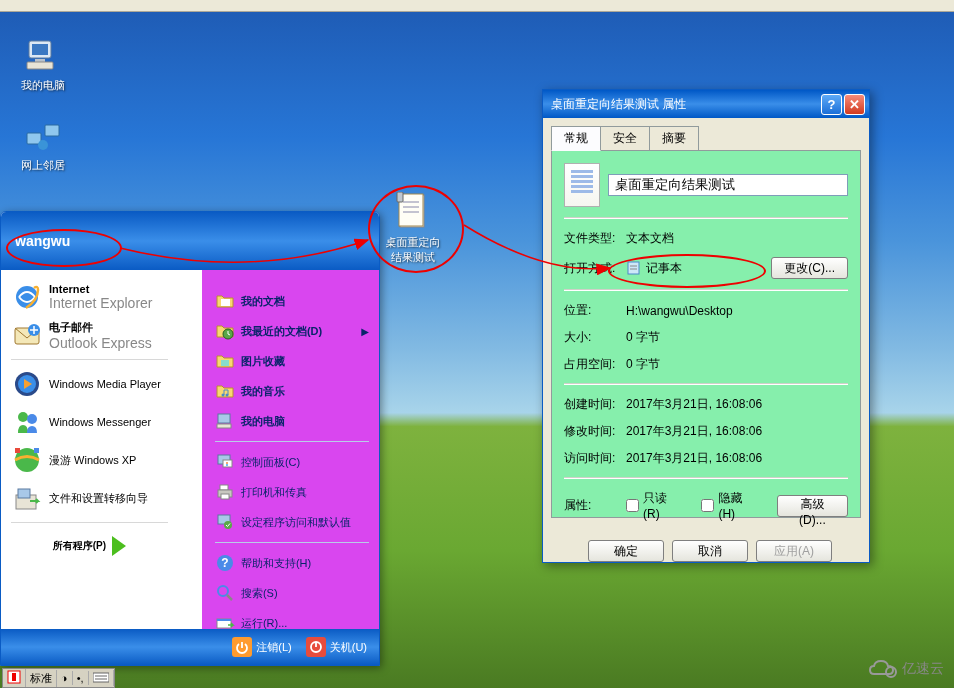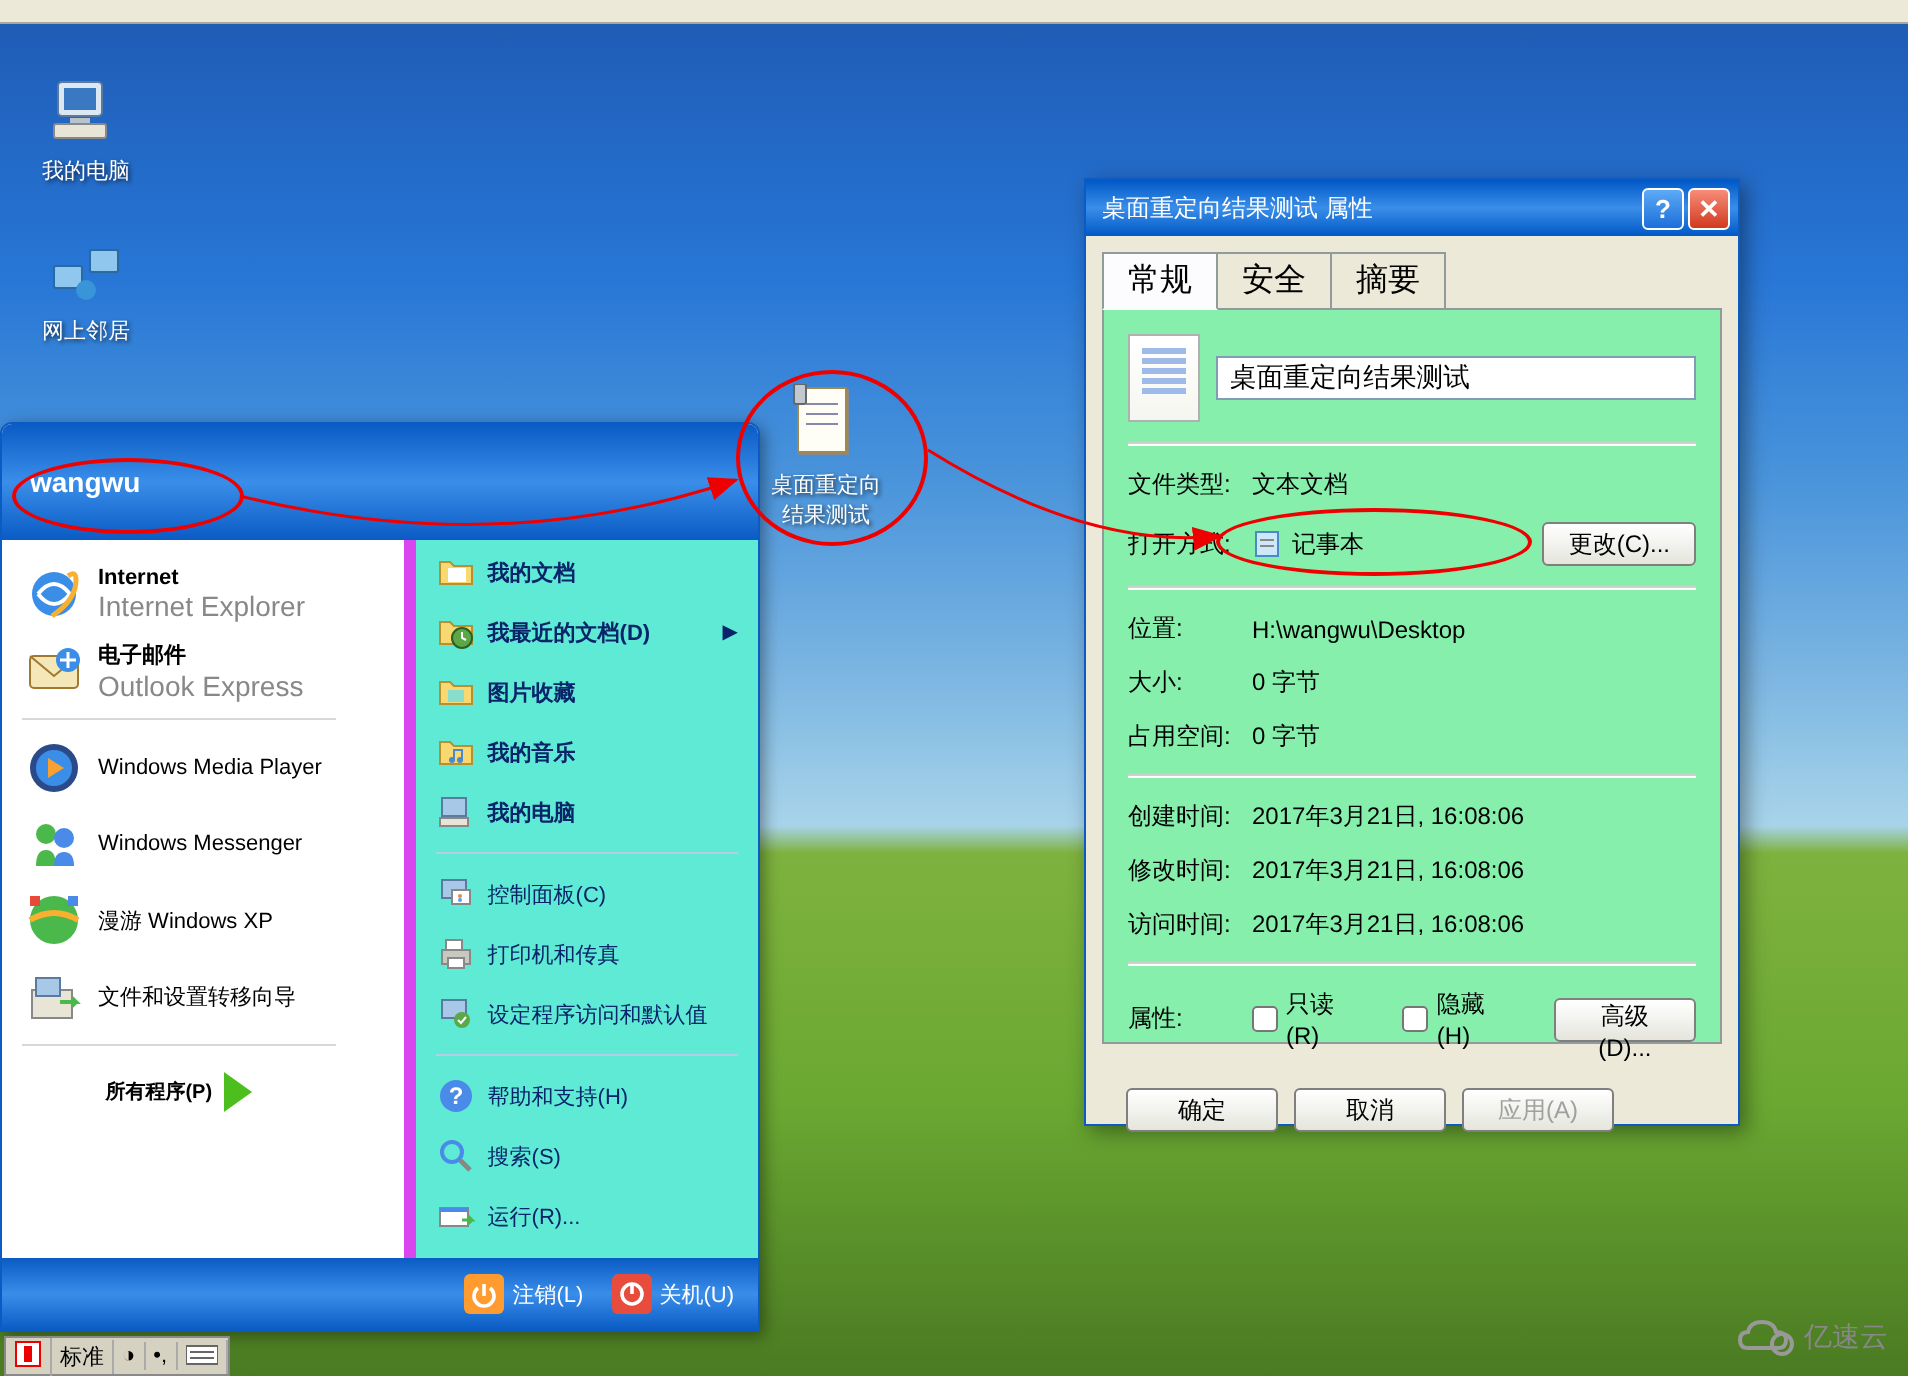--- a/index.html
+++ b/index.html
@@ -10,21 +10,21 @@
 .desktop-icon{position:absolute;width:70px;text-align:center;color:#fff;font-size:11px;text-shadow:1px 1px 2px rgba(0,0,0,.7);}
 .desktop-icon .ic{width:40px;height:40px;margin:0 auto 3px;display:flex;align-items:center;justify-content:center;}
 .di-mycomp{top:35px;left:8px;}
 .di-neighbor{top:115px;left:8px;}
 .di-file{top:192px;left:378px;}
 
 .startmenu{position:absolute;left:0;bottom:22px;width:380px;height:455px;background:#fff;border:1px solid #0a5bc4;border-radius:6px 6px 0 0;box-shadow:2px 2px 8px rgba(0,0,0,.4);overflow:hidden;}
 .sm-header{height:58px;background:linear-gradient(to bottom,#0a5bc4,#3a8ee9 50%,#0a5bc4);display:flex;align-items:center;padding:0 14px;color:#fff;font-size:14px;font-weight:bold;}
 .sm-body{display:flex;height:calc(100% - 58px - 36px);gap:24px;}
 .sm-left{width:190px;background:#fff;padding:8px 4px;}
-.sm-right{width:190px;background:#5eead4;padding:1px 4px;border-left:6px solid #d946ef;}
+.sm-right{width:190px;background:#d946ef;padding:16px 4px;border-left:3px solid #d946ef;}
 .sm-item{display:flex;align-items:center;padding:3px 6px;font-size:11px;cursor:pointer;}
 .sm-item .ic{width:28px;height:28px;margin-right:6px;display:flex;align-items:center;justify-content:center;flex-shrink:0;}
 .sm-item.big .ic{width:32px;height:32px;}
 .sm-item.small .ic{width:20px;height:20px;}
 .sm-item .txt{flex:1;}
 .sm-item .ttl{font-weight:bold;font-size:11px;}
 .sm-item .sub{font-size:14px;color:#888;}
 .sm-right .sm-item{padding:5px 6px;font-size:11px;color:#0a246a;}
 .sm-right .sm-item b{font-weight:bold;}
 .sm-sep{height:1px;background:#d8d8d8;margin:5px 6px;}
@@ -37,32 +37,32 @@
 .fic.logoff{background:#ff9b2f;}
 .fic.shutdown{background:#e74c3c;}
 
 .propdlg{position:absolute;left:542px;top:89px;width:328px;height:474px;background:#ece9d8;border:1px solid #0a5bc4;box-shadow:3px 3px 10px rgba(0,0,0,.4);font-size:12px;}
 .pd-title{height:28px;background:linear-gradient(to bottom,#0058c6,#3a8ee9 50%,#0058c6);display:flex;align-items:center;color:#fff;padding:0 4px 0 8px;font-size:12px;}
 .pd-title span{flex:1;}
 .pd-tbtn{width:21px;height:21px;margin-left:2px;border:1px solid #fff;border-radius:3px;display:flex;align-items:center;justify-content:center;font-weight:bold;color:#fff;cursor:pointer;font-size:13px;font-family:Arial;}
 .pd-tbtn.help{background:linear-gradient(to bottom,#5eaaf7,#1b6fd8);} 
 .pd-tbtn.close{background:linear-gradient(to bottom,#f78c7a,#d13a1f);} 
 .pd-tabs{display:flex;padding:8px 8px 0;}
-.pd-tab{padding:3px 12px;border:1px solid #919b9c;border-bottom:none;background:#ece9d8;font-size:16px;cursor:pointer;margin-right:-1px;position:relative;}
+.pd-tab{padding:3px 12px;border:1px solid #919b9c;border-bottom:none;background:#ece9d8;font-size:12px;cursor:pointer;margin-right:-1px;position:relative;}
 .pd-tab.active{background:#fcfcfe;border-bottom:1px solid #fcfcfe;margin-bottom:-1px;z-index:2;}
 .pd-panel{margin:0 8px 8px;border:1px solid #919b9c;background:#86efac;padding:12px;height:368px;}
 .pd-row{display:flex;align-items:center;margin-bottom:10px;font-size:12px;}
 .pd-row .lbl{width:62px;}
 .pd-row .val{flex:1;}
 .pd-icon{width:36px;height:44px;border:1px solid #b0b0b0;background:linear-gradient(#fff,#f6f6f0);margin-right:8px;position:relative;}
 .pd-icon::before{content:"";position:absolute;top:6px;left:6px;width:22px;height:3px;background:#9dbae8;box-shadow:0 5px 0 #9dbae8,0 10px 0 #9dbae8,0 15px 0 #9dbae8,0 20px 0 #9dbae8;}
 .pd-name{flex:1;height:22px;border:1px solid #7f9db9;padding:2px 6px;background:#fff;}
 .pd-hr{height:1px;background:#d0d0c8;margin:6px 0 12px;box-shadow:0 1px 0 #fff;}
 .pd-btn{height:22px;padding:0 12px;border:1px solid #7f7f7f;background:linear-gradient(#fff,#e5e5dd);font-size:12px;cursor:pointer;border-radius:3px;}
-.pd-footer{display:flex;justify-content:flex-start;padding:14px 12px 10px;}
+.pd-footer{display:flex;justify-content:center;padding:14px 12px 10px;}
 .pd-footer .pd-btn{width:76px;margin-left:8px;}
 .pd-footer .pd-btn.disabled{color:#a0a0a0;cursor:default;}
 .chk{display:flex;align-items:center;margin-right:24px;}
 .chk input{margin-right:4px;}
 .tray{position:absolute;left:2px;bottom:0;height:20px;display:flex;align-items:center;background:#d6d2c2;border:1px solid #888;font-size:11px;}
 .tray>div{padding:1px 4px;border-right:1px solid #aaa;}
 .yisuyun{position:absolute;right:10px;bottom:8px;font-size:14px;color:#888;display:flex;align-items:center;}
 
 .ellipse{position:absolute;border:2px solid #e00;border-radius:50%;pointer-events:none;}
 .e1{left:6px;top:229px;width:116px;height:38px;}

